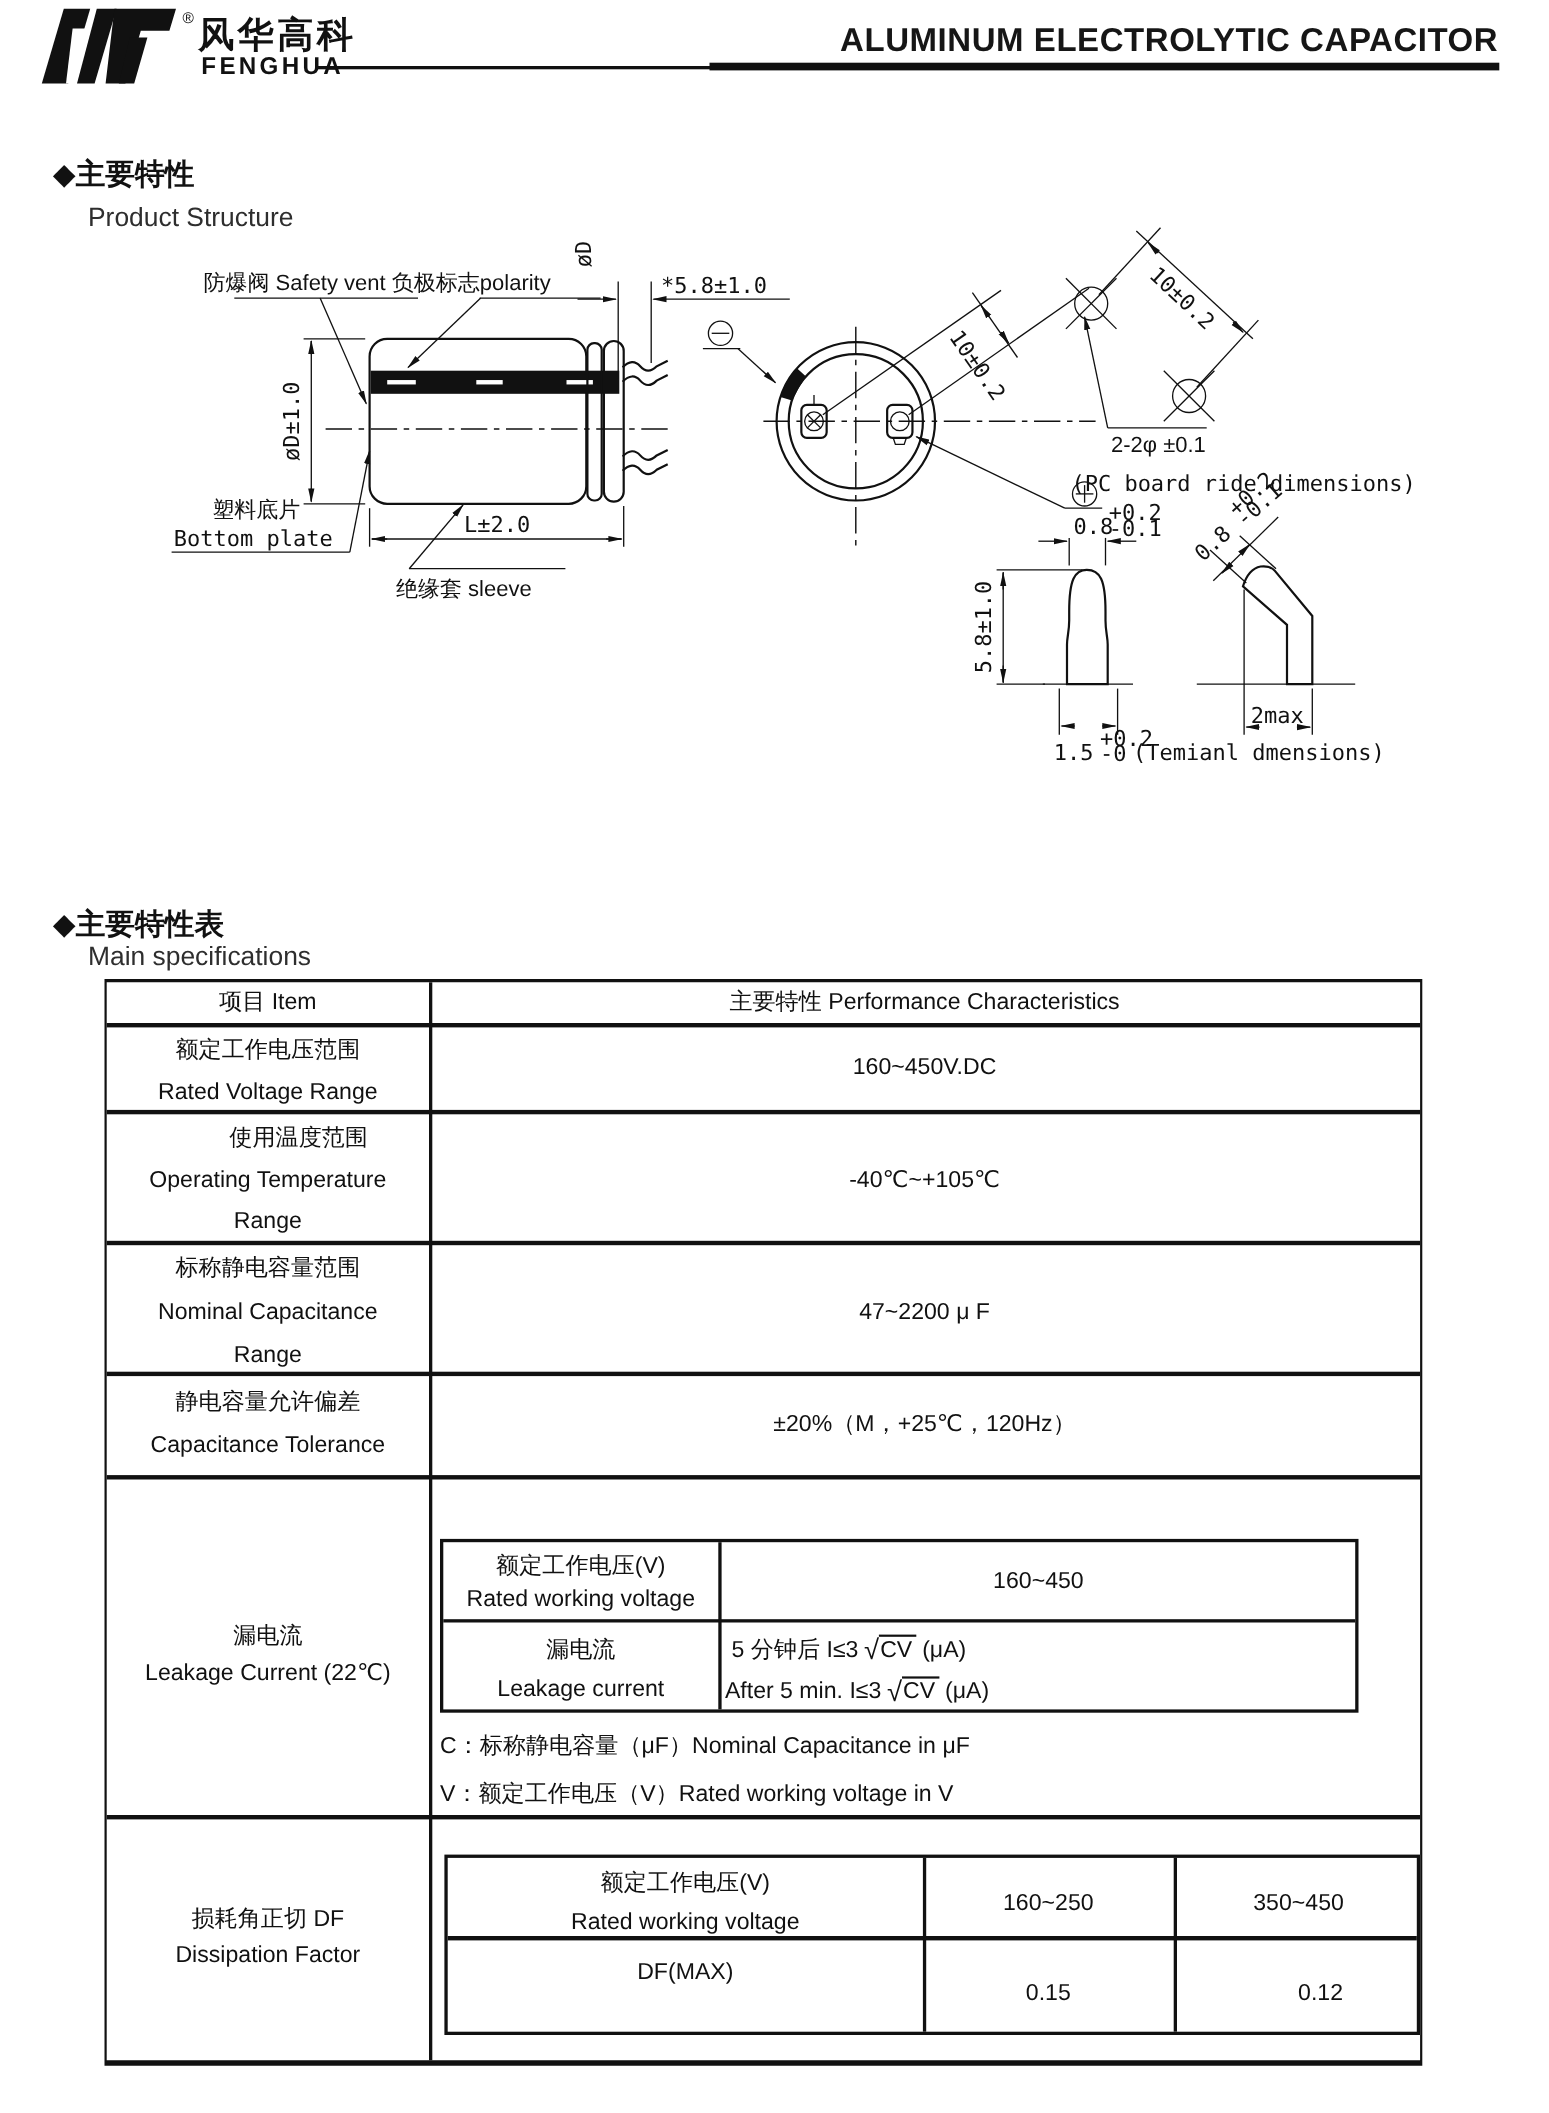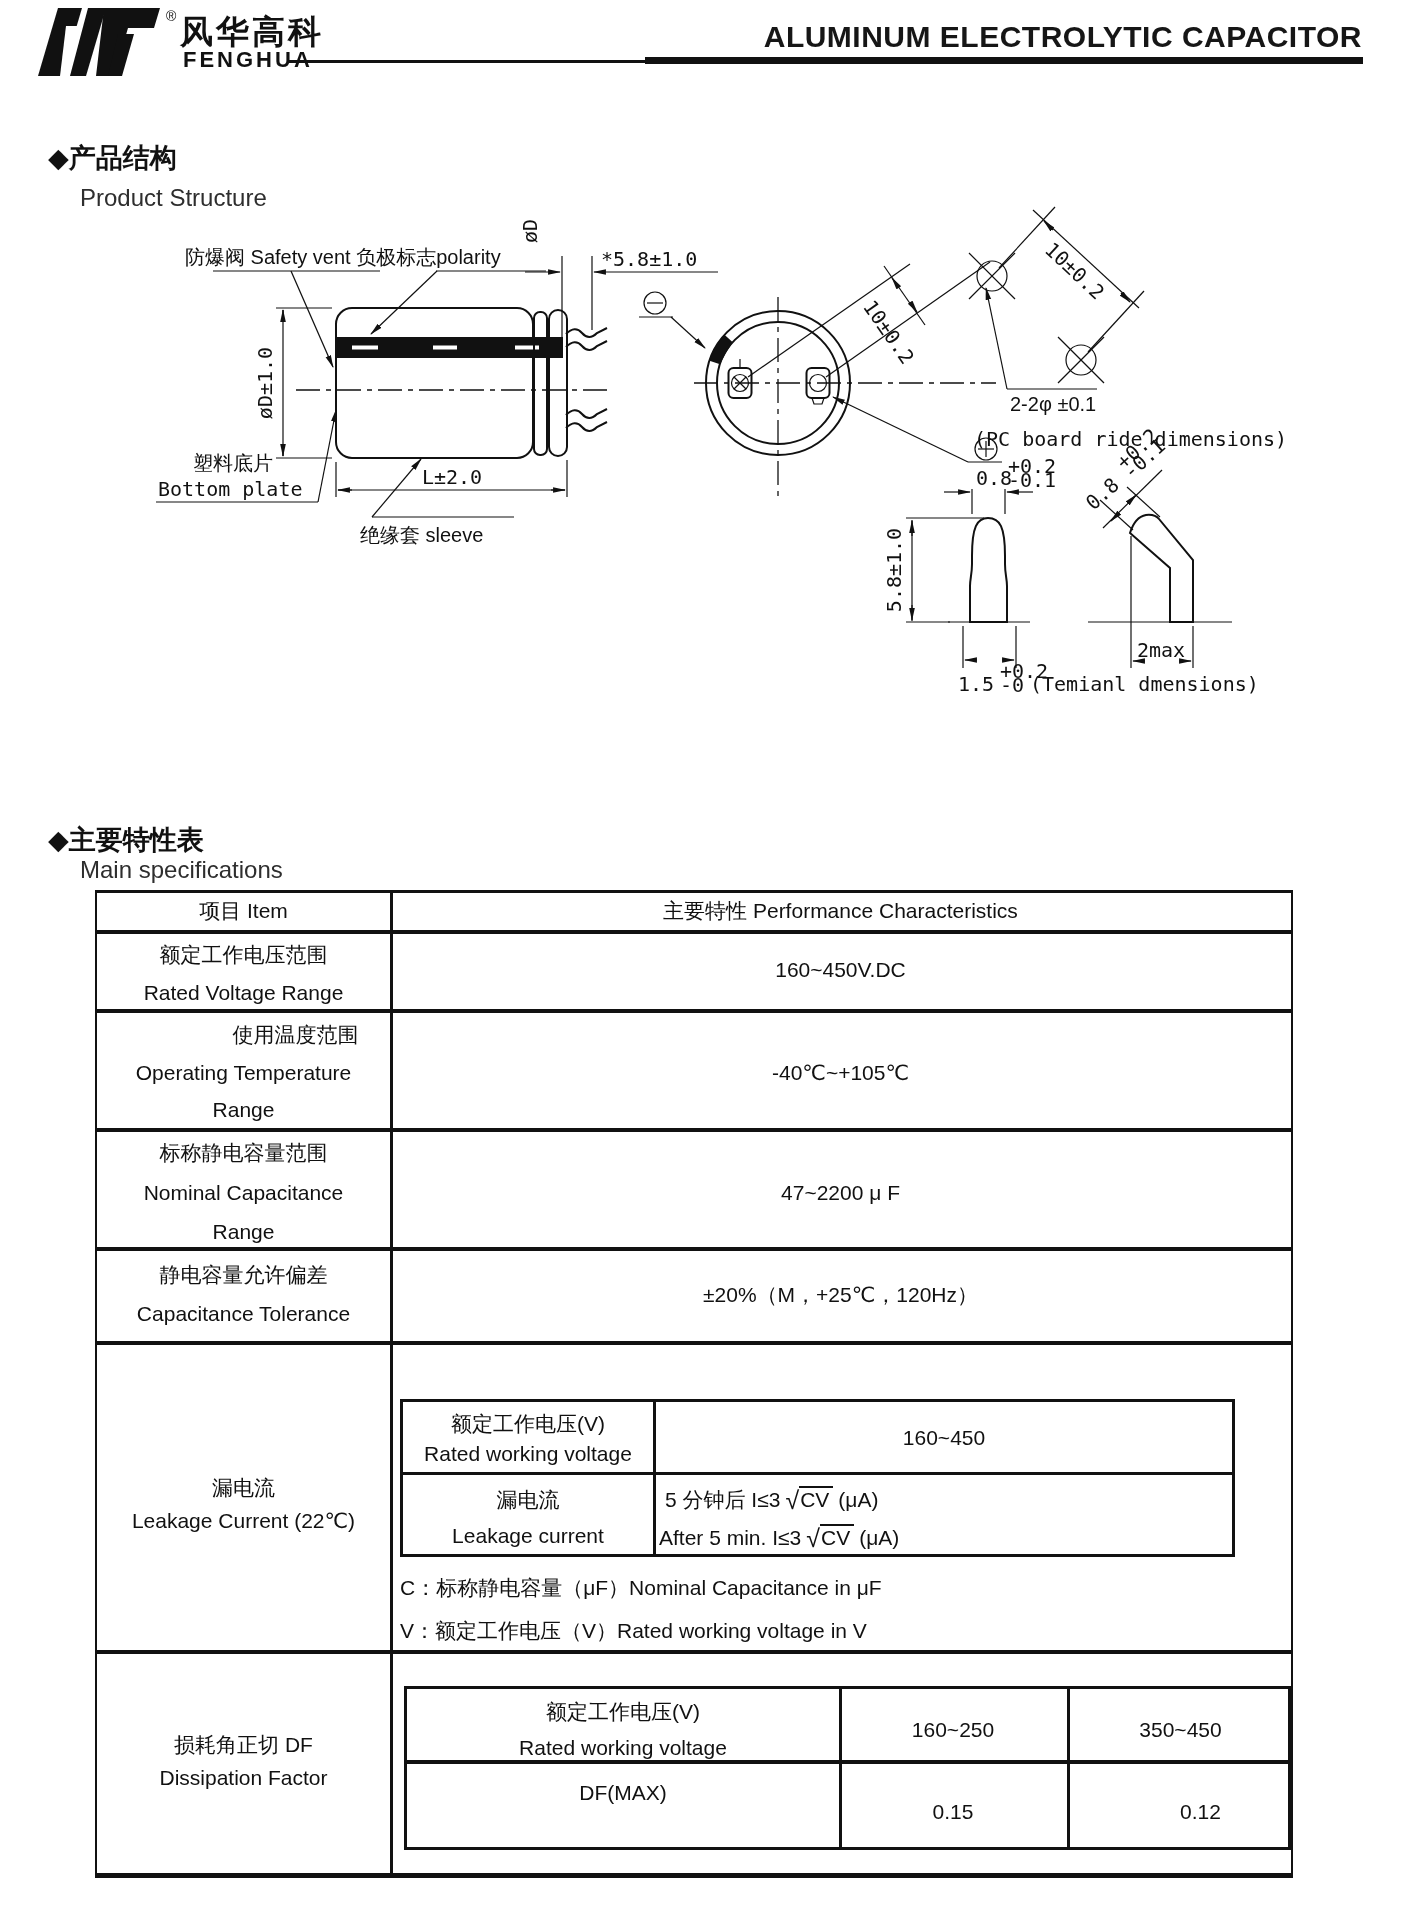--- a/index.html
+++ b/index.html
@@ -52,21 +52,21 @@
       </g>
     </svg>
     <span class="reg">®</span>
     <div class="logo-cn">风华高科</div>
     <div class="logo-en">FENGHUA</div>
     <div class="main-title">ALUMINUM ELECTROLYTIC CAPACITOR</div>
     <div class="rule" style="left:287px;top:60px;width:360px;height:3px;"></div>
     <div class="rule" style="left:645px;top:57px;width:718px;height:7px;"></div>
   </div>
 
-  <div class="sec-cn" style="left:48px;top:140px;">◆产品结构</div>
+  <div class="sec-cn" style="left:48px;top:140px;">◆主要特性</div>
   <div class="sec-en" style="left:80px;top:184px;">Product Structure</div>
 
   <svg width="1408" height="730" viewBox="0 0 1408 730">
     <defs>
       <marker id="arw" viewBox="0 0 12 6" refX="11" refY="3" markerWidth="13" markerHeight="7" orient="auto" markerUnits="userSpaceOnUse">
         <path d="M12,3 L0,0.4 L0,5.6 Z" fill="#111"></path>
       </marker>
     </defs>
 
     <g>
@@ -248,21 +248,21 @@
     <div class="hl" style="top:757px;"></div>
     <div class="vl" style="left:293px;"></div>
 
     <div class="tc" style="left:0;width:293px;top:4px;font-weight:400;">项目 Item</div>
     <div class="tc" style="left:293px;width:901px;top:4px;">主要特性 Performance Characteristics</div>
 
     <div class="tc" style="left:0;width:293px;top:48px;">额定工作电压范围</div>
     <div class="tc" style="left:0;width:293px;top:86px;">Rated Voltage Range</div>
     <div class="tc" style="left:293px;width:901px;top:63px;">160~450V.DC</div>
 
-    <div class="tc" style="left:0;width:349px;top:128px;margin-left:24px;">使用温度范围</div>
+    <div class="tc" style="left:0;width:349px;top:128px;">使用温度范围</div>
     <div class="tc" style="left:0;width:293px;top:166px;">Operating Temperature</div>
     <div class="tc" style="left:0;width:293px;top:203px;">Range</div>
     <div class="tc" style="left:293px;width:901px;top:166px;">-40℃~+105℃</div>
 
     <div class="tc" style="left:0;width:293px;top:246px;">标称静电容量范围</div>
     <div class="tc" style="left:0;width:293px;top:286px;">Nominal Capacitance</div>
     <div class="tc" style="left:0;width:293px;top:325px;">Range</div>
     <div class="tc" style="left:293px;width:901px;top:286px;">47~2200 μ F</div>
 
     <div class="tc" style="left:0;width:293px;top:368px;">静电容量允许偏差</div>

